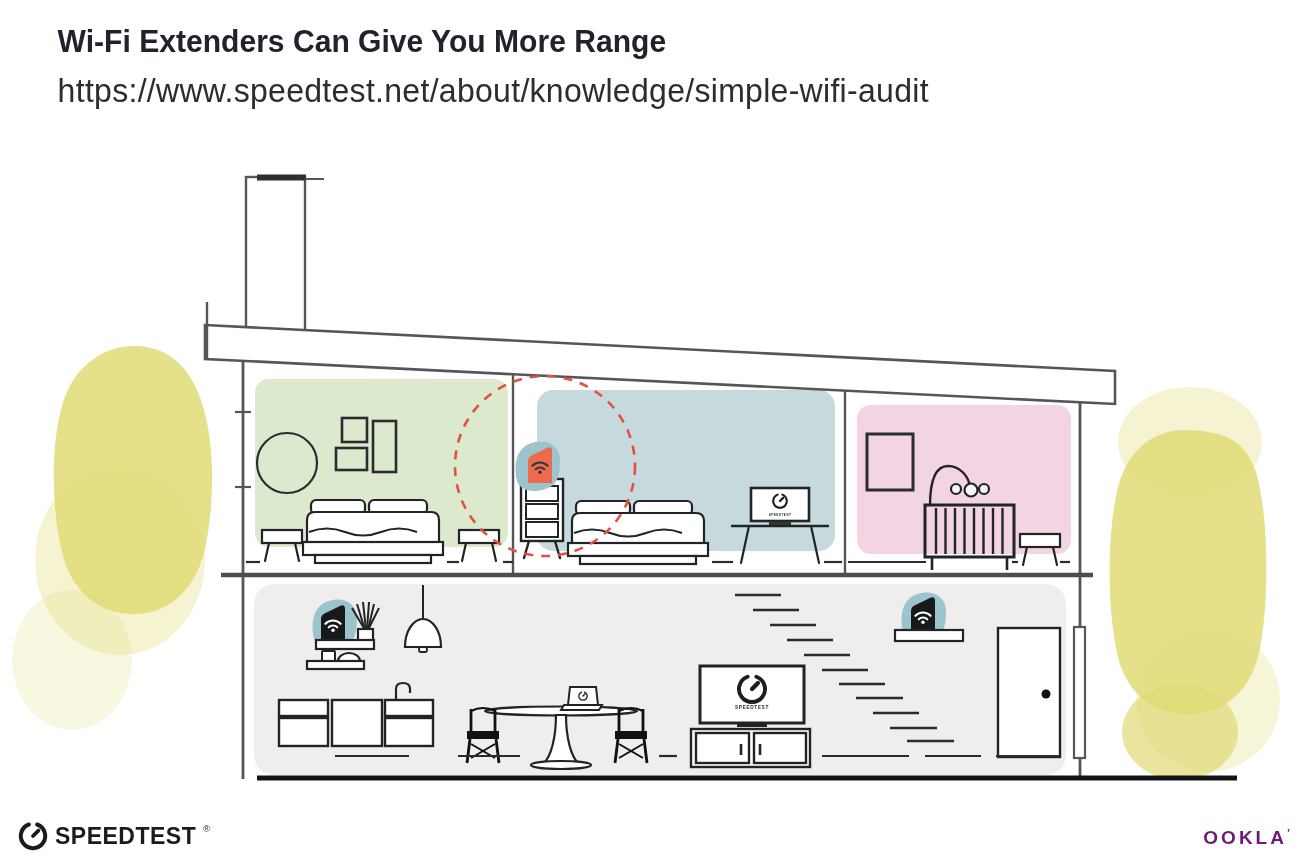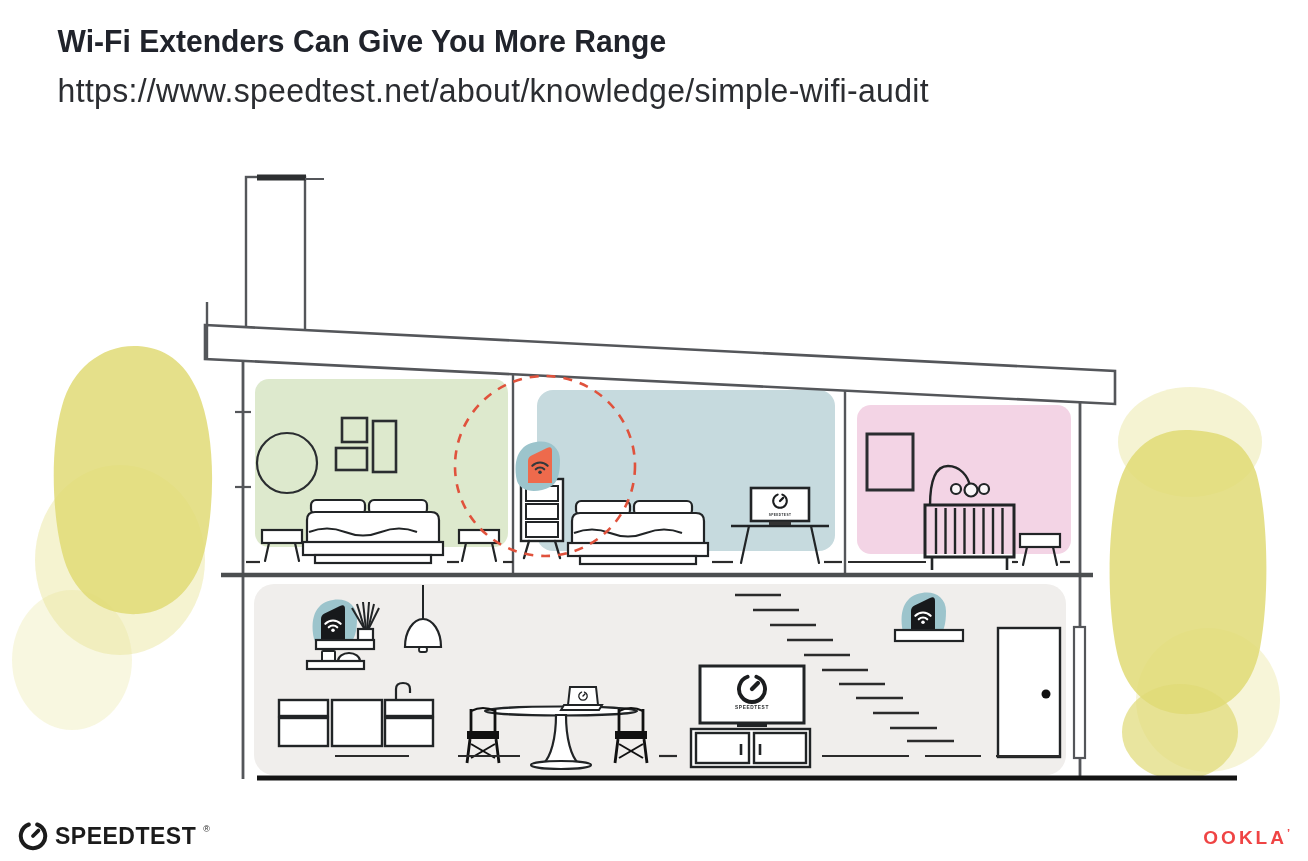--- a/index.html
+++ b/index.html
@@ -12,21 +12,21 @@
   .hdr .url{margin-top:12px;font-size:33px;font-weight:400;color:#2b2d31;
             letter-spacing:.3px;transform:scaleX(.97);}
   
   svg.scene{position:absolute;top:0;left:0;z-index:1;}
   svg.scene text{font-family:"Liberation Sans",sans-serif;font-weight:700;fill:#2b2e30;}
   
   .ftr{position:absolute;left:0;right:0;bottom:8px;height:40px;z-index:5;}
   .logo-speedtest{position:absolute;left:18px;bottom:2px;display:flex;align-items:center;gap:7px;color:#1b1b1b;}
   .logo-speedtest .word{font-size:23px;font-weight:700;letter-spacing:.5px;}
   .logo-speedtest .reg{font-size:9px;vertical-align:top;position:relative;top:-7px;}
-  .logo-ookla{position:absolute;right:18px;bottom:4px;color:#ef4444;font-weight:700;
+  .logo-ookla{position:absolute;right:18px;bottom:4px;color:#701a75;font-weight:700;
               font-size:19px;letter-spacing:3px;}
   .logo-ookla .tick{font-size:11px;position:relative;top:-7px;letter-spacing:0;}
 </style>
 </head>
 <body>
 
 <div class="page">
 
   <div class="hdr">
     <h1>Wi-Fi Extenders Can Give You More Range</h1>

